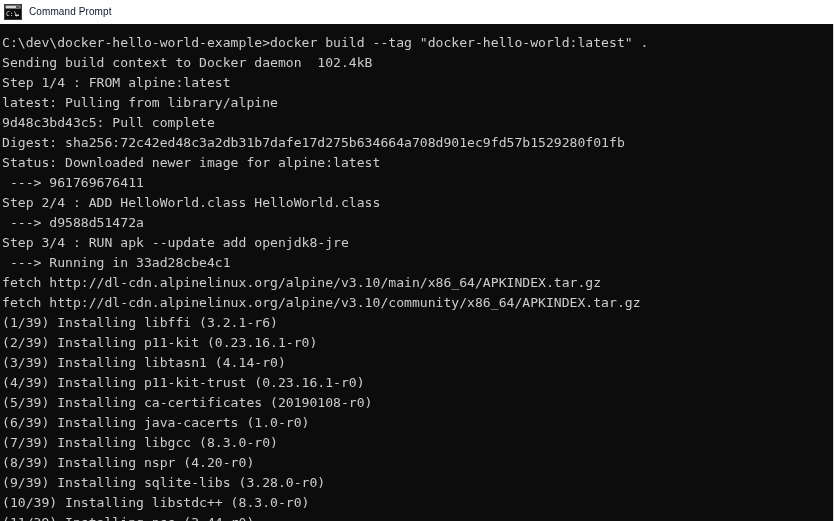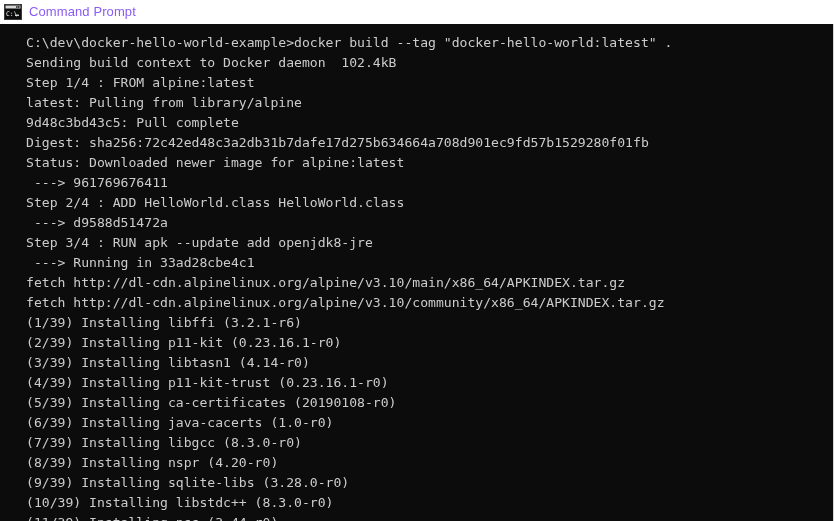--- a/index.html
+++ b/index.html
@@ -36,38 +36,37 @@
   }
   #titlebar .app-icon {
     width: 18px;
     height: 16px;
     flex: 0 0 auto;
     margin-right: 7px;
     display: block;
   }
   #titlebar .title-text {
     font-family: "Liberation Sans", sans-serif;
-    font-size: 13px;
-    color: #8b5cf6;
+    font-size: 10px;
+    color: #0f172a;
     letter-spacing: 0.1px;
     white-space: nowrap;
   }
 
   
   #console {
     position: absolute;
     top: 24px;
     left: 0;
     width: 834px;
     height: 497px;
     background: #0c0c0c;
     border-right: 1px solid #d6d6d6;
     box-sizing: border-box;
     overflow: hidden;
-    padding-left: 24px;
   }
   #console-text {
     margin: 0;
     padding: 9px 0 0 2px;
     font-family: "DejaVu Sans Mono", monospace;
     font-size: 13.1px;
     line-height: 20px;
     color: #cccccc;
     white-space: pre;
     letter-spacing: 0px;

